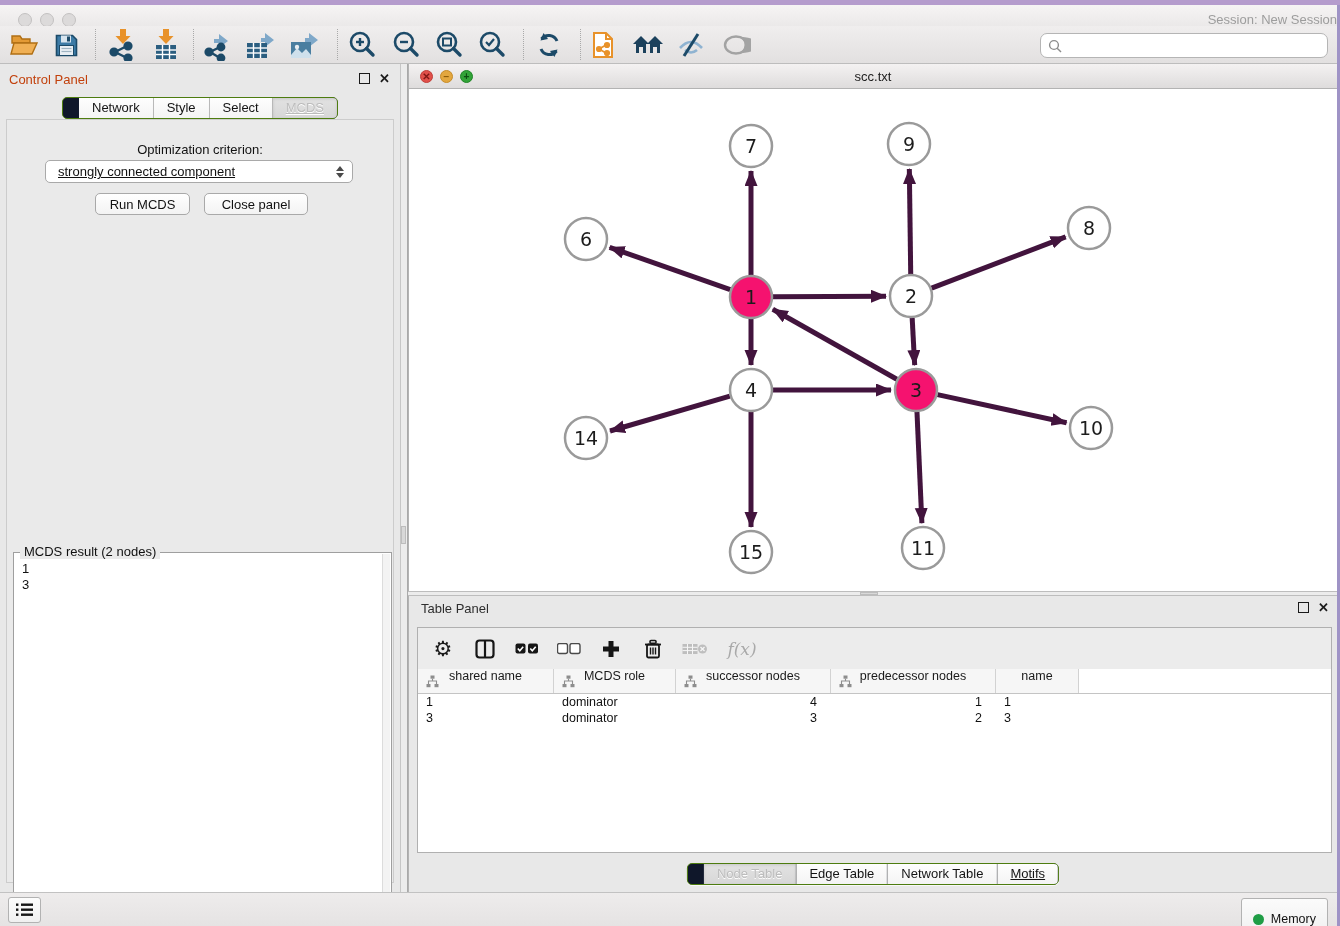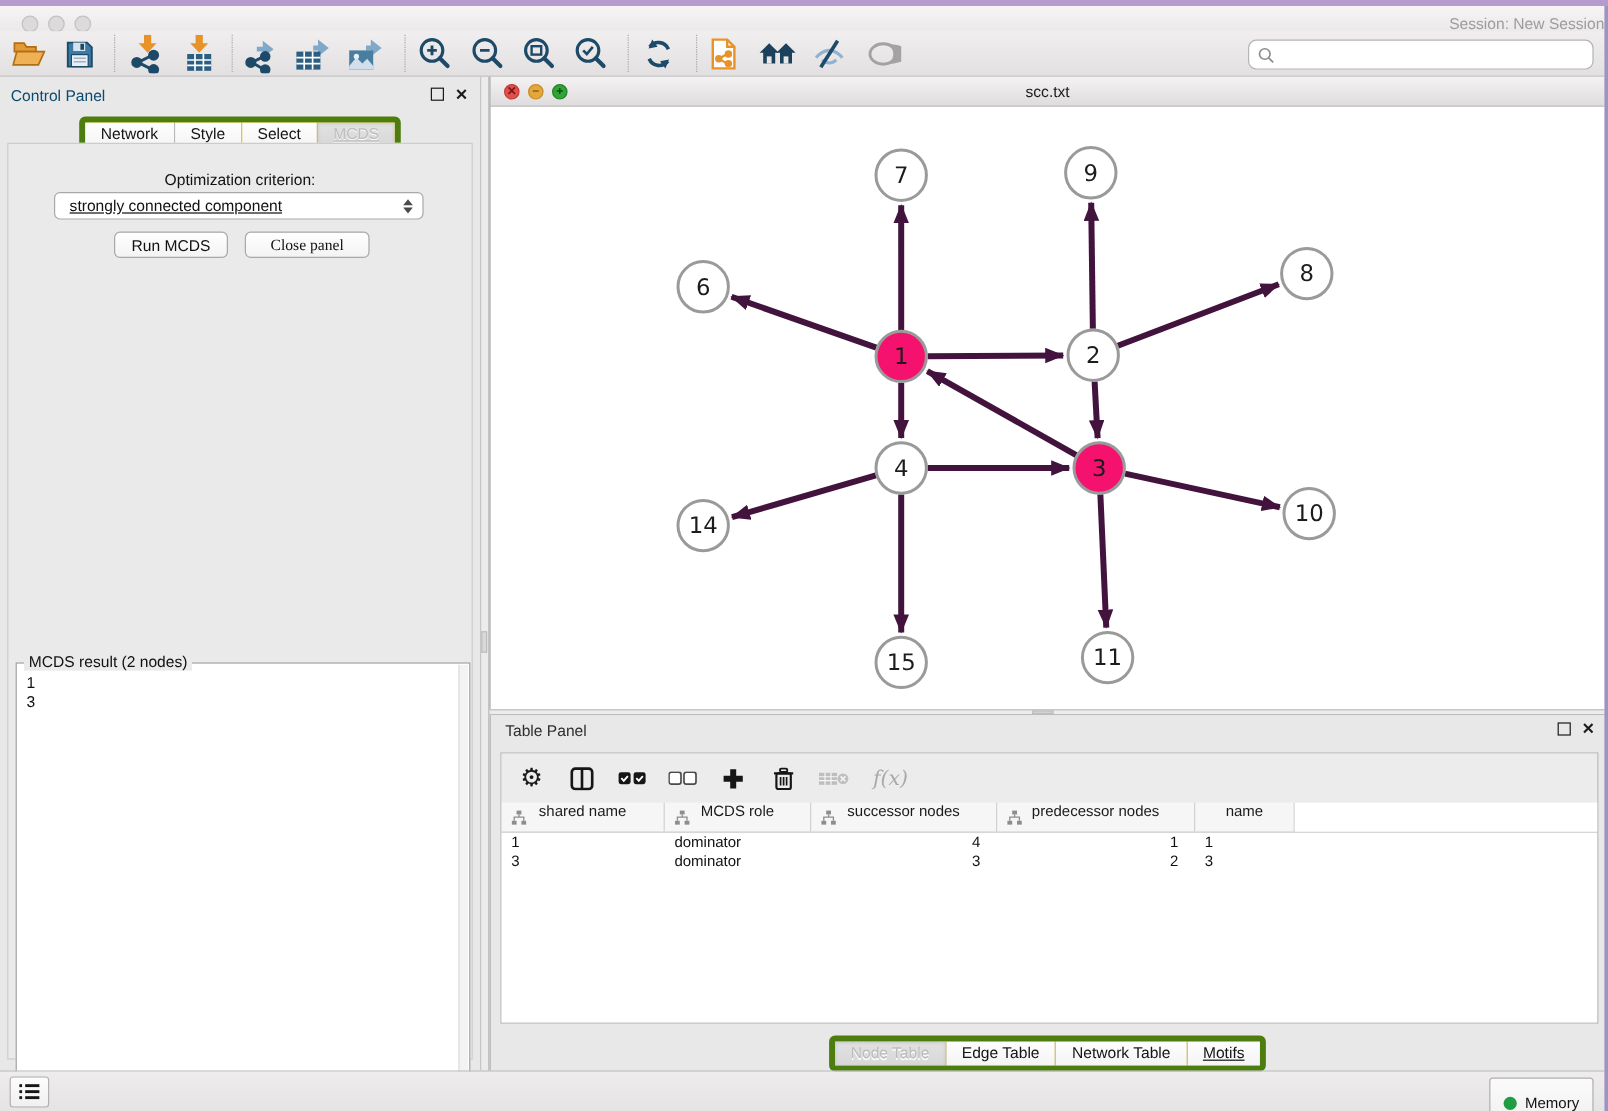--- a/index.html
+++ b/index.html
@@ -22,27 +22,27 @@
   .toolbar { position:absolute; left:0; top:26px; width:1337px; height:38px;
     background:linear-gradient(#f0eeee,#e2e0e0); border-bottom:1px solid #bdbdbd; }
   .tb-btn { position:absolute; top:2px; width:40px; height:34px; display:flex; align-items:center; justify-content:center; }
   .tb-sep { position:absolute; top:3px; width:0; height:31px; border-left:1px dotted #a9a9a9; }
   .searchbox { position:absolute; left:1040px; top:7px; width:288px; height:25px; background:#fff;
     border:1px solid #b5b5b5; border-radius:7px; display:flex; align-items:center; padding-left:7px; }
   .searchbox input { border:none; outline:none; flex:1; font-size:13px; margin-left:5px; background:transparent; }
 
   
   .control-panel { position:absolute; left:0; top:64px; width:400px; height:828px; background:#e8e8e8; }
-  .panel-title { position:absolute; left:9px; top:8px; font-size:13px; color:#0c4a6e; }
+  .panel-title { position:absolute; left:9px; top:8px; font-size:13px; color:#c2410c; }
   .panel-btns { position:absolute; right:10px; top:7px; display:flex; gap:9px; font-size:13px; color:#1a1a1a; }
   .panel-btns .float-glyph { width:11px; height:11px; border:1.5px solid #1a1a1a; display:inline-block; margin-top:2px; }
   .panel-btns .close-glyph { font-weight:bold; }
 
-  .segmented { display:flex; border:5px solid #4d7c0f; border-radius:5px; background:#fde047; overflow:hidden;
-    box-shadow:0 1px 0 rgba(255,255,255,.7); }
+  .segmented { display:flex; border:1px solid #4d7c0f; border-radius:5px; background:#0f172a; overflow:hidden;
+    box-shadow:0 1px 0 rgba(255,255,255,.7);padding-left:16px; }
   .segmented .seg { font-size:13px; color:#141414; padding:2px 13px; line-height:16px;
     border-right:1px solid #b9b9b9; background:linear-gradient(#fefefe,#f4f4f4); white-space:nowrap; }
   .segmented .seg:last-child { border-right:none;text-decoration:underline; }
   .segmented .seg.selected { background:linear-gradient(#e2e2e2,#d7d7d7); color:#bcbcbc;
     text-shadow:0 1px 0 #fff; box-shadow:inset 0 1px 3px rgba(0,0,0,.12); }
   .cp-tabs { position:absolute; left:50%; transform:translateX(-50%); top:33px; }
 
   .cp-content { position:absolute; left:6px; top:55px; width:388px; height:764px;
     background:#eaeaea; border:1px solid #cccccc; }
   .opt-label { position:absolute; left:0; top:22px; width:100%; text-align:center; font-size:13px; color:#111; }
@@ -312,21 +312,21 @@
     <div class="cp-content">
       <div class="opt-label">Optimization criterion:</div>
       <div class="mcds-dropdown">
         <span>strongly connected component</span>
         <span class="stepper">
             <span class="up"></span>
             <span class="down"></span>
           </span>
       </div>
       <div class="cp-btn" style="left:88px; width:95px;">Run MCDS</div>
-      <div class="cp-btn" style="left:197px; width:104px;font-family:Liberation Serif, serif;">Close panel</div>
+      <div class="cp-btn" style="left:197px; width:104px;">Close panel</div>
       <div class="result-group">
         <div class="result-legend">MCDS result (2 nodes)</div>
         <div class="result-list" id="result-list">
             <div>1</div>
             <div>3</div>
           </div>
         <div class="result-scroll"></div>
       </div>
     </div>
   </div>

